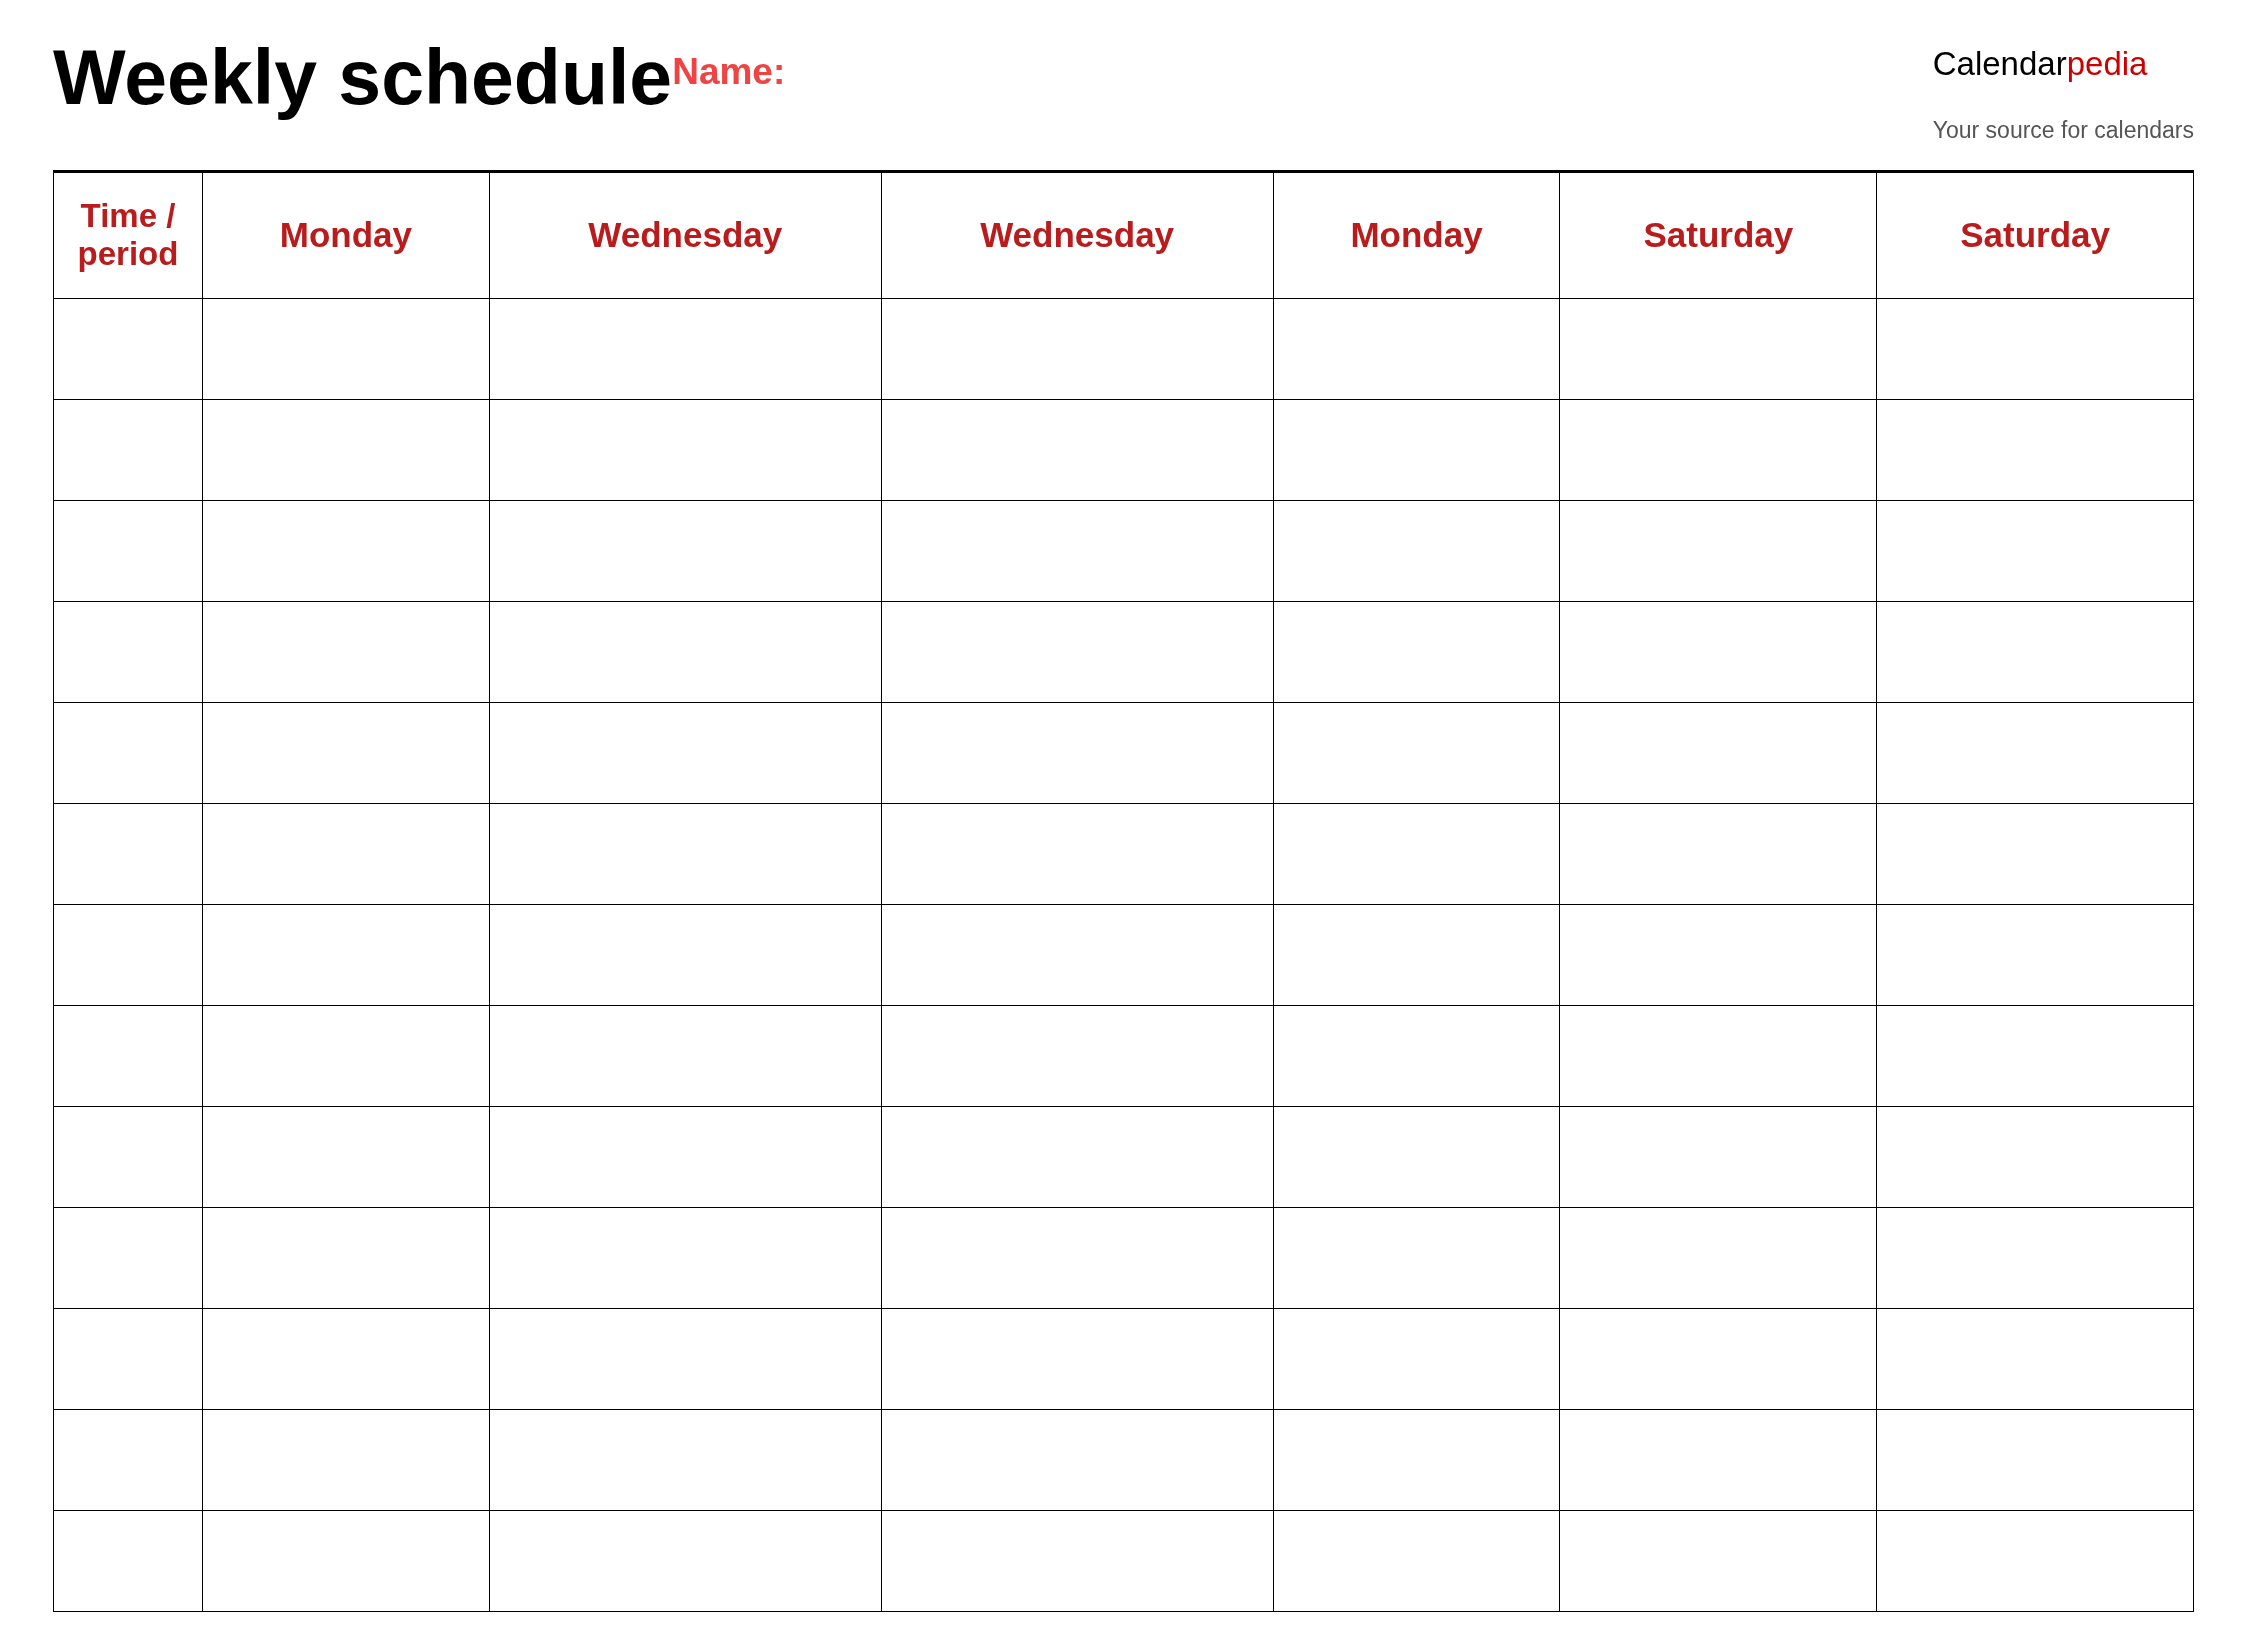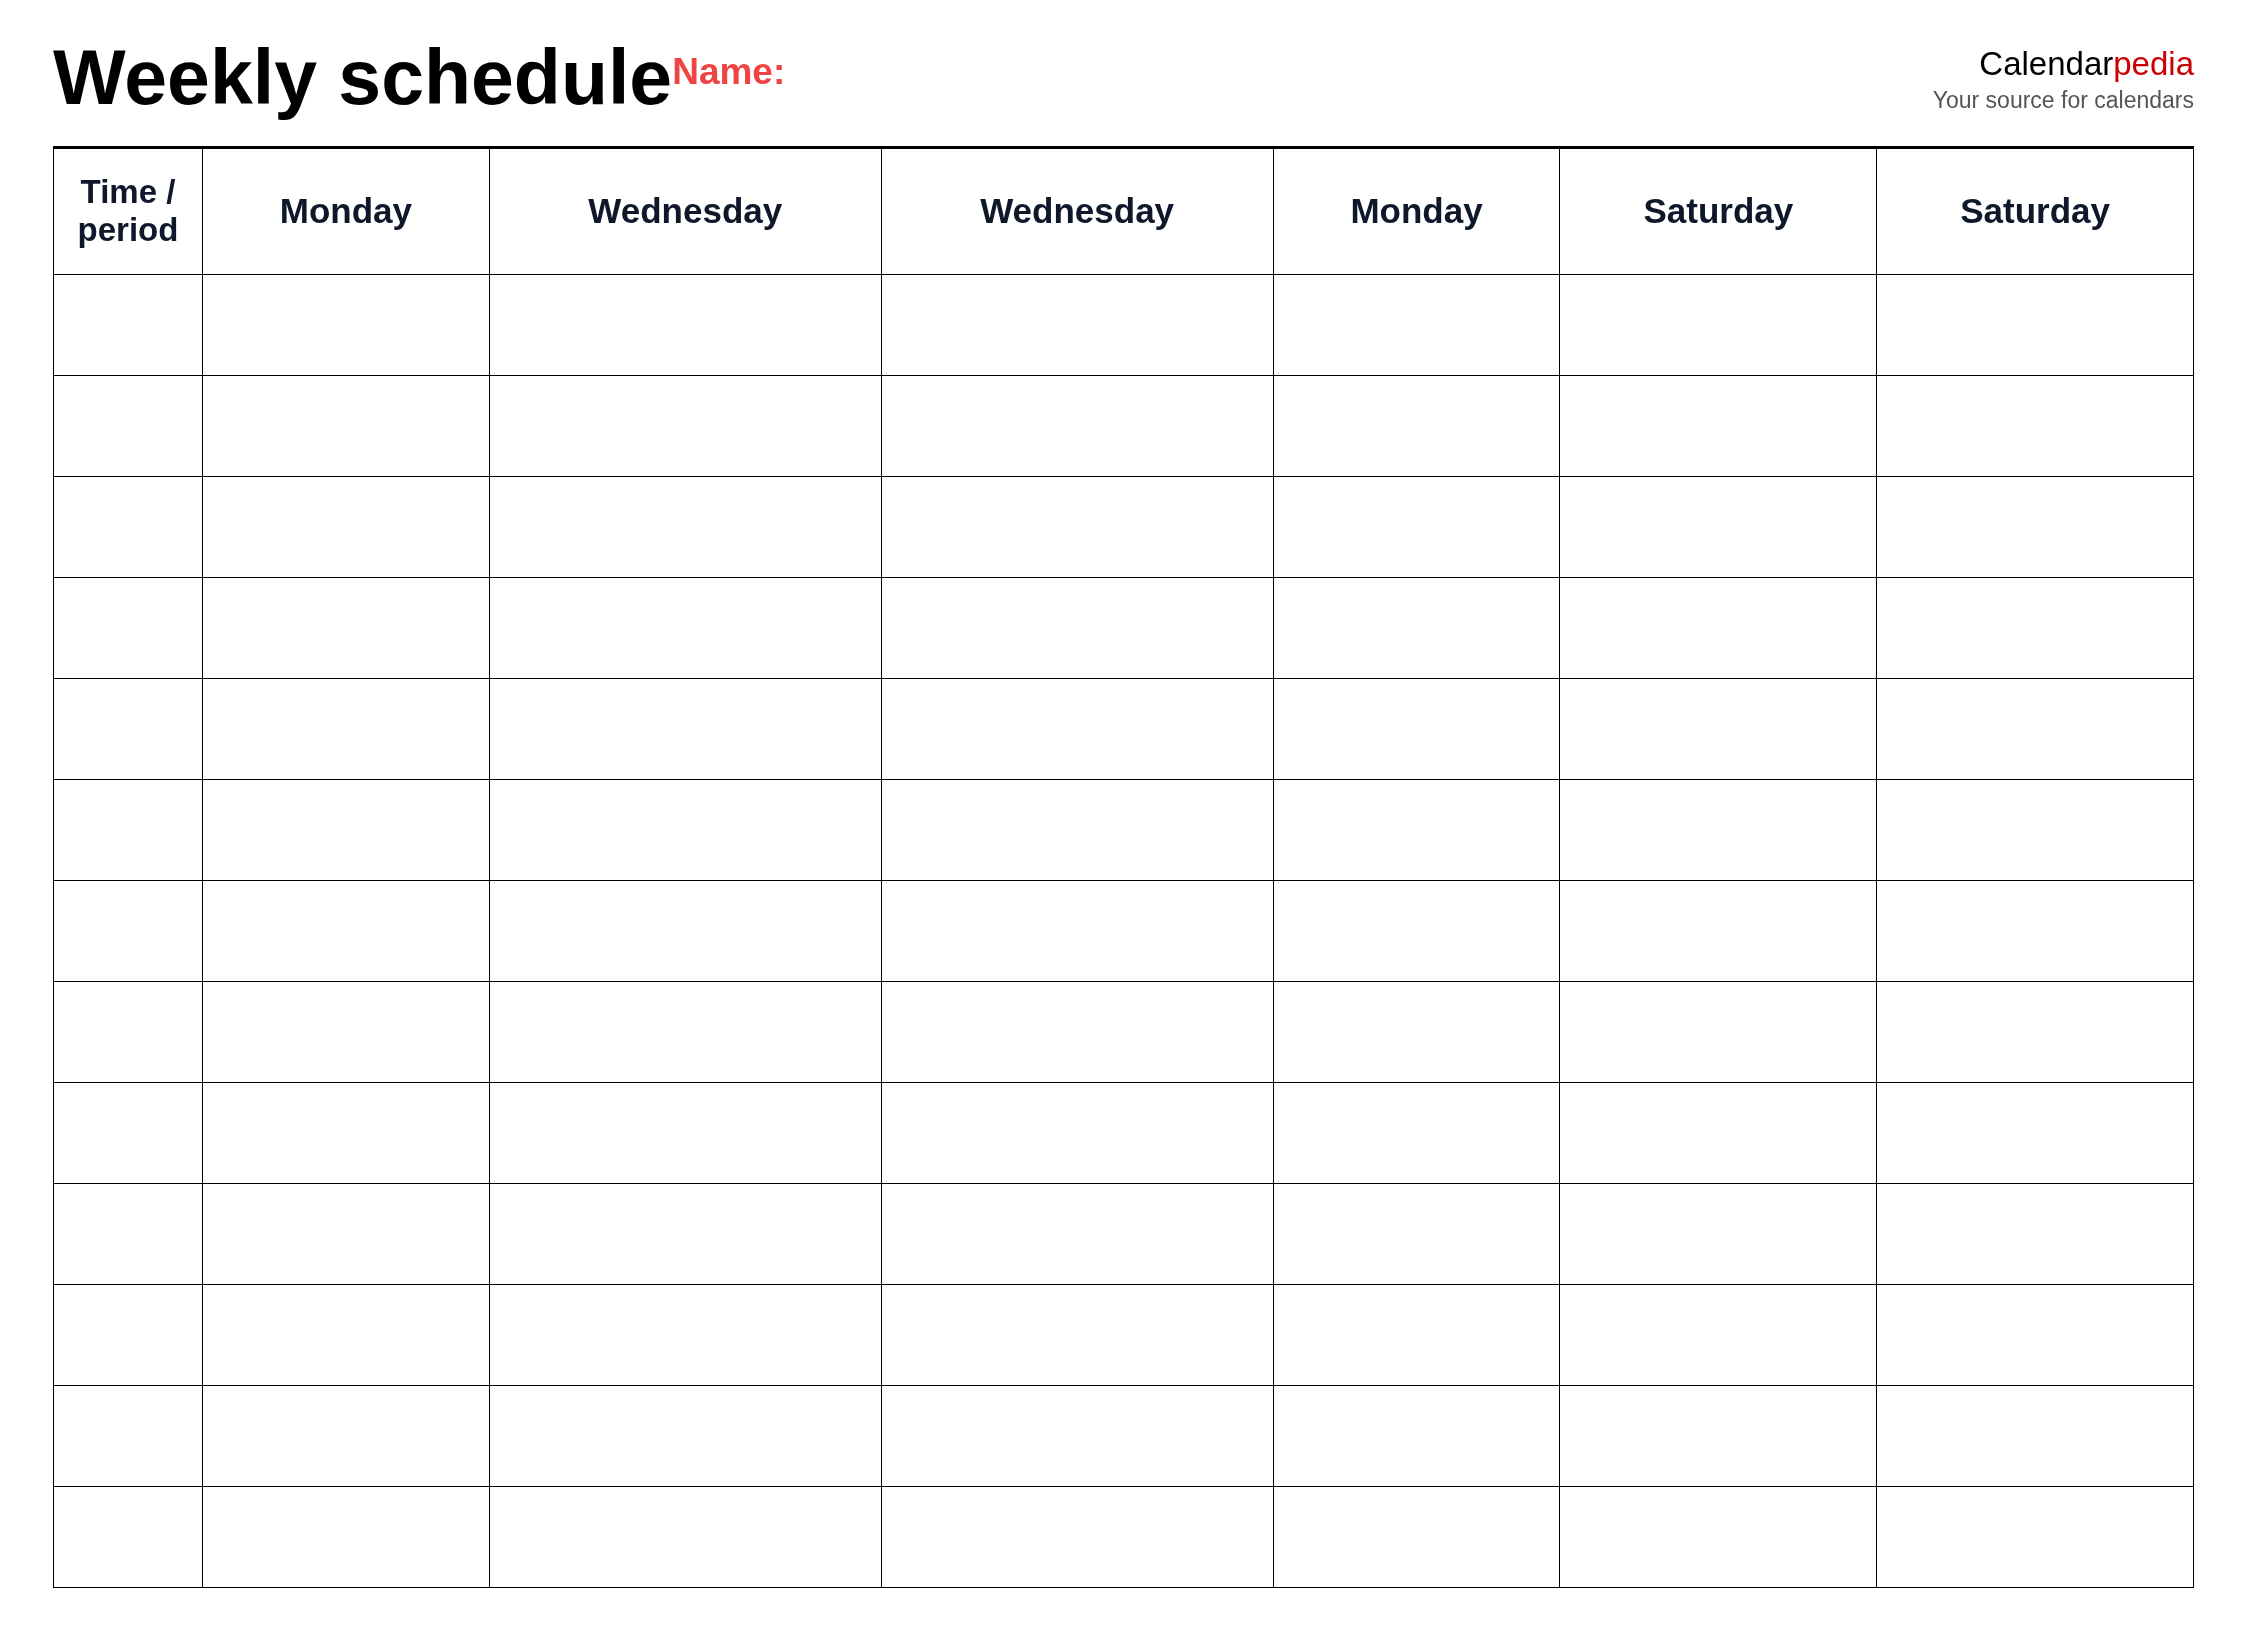--- a/index.html
+++ b/index.html
@@ -37,22 +37,22 @@
     .name-label {
       font-size: 37px;
       font-weight: bold;
       color: #ef4444;
       margin-top: 16px;
     }
 
     .logo-section {
       display: flex;
       flex-direction: column;
-      align-items: flex-end;
       padding-top: 8.8px;
+      gap: 30px;
     }
 
     .logo-text {
       font-size: 33px;
       font-weight: normal;
       color: #000000;
       line-height: 1.2;
     }
 
     .logo-text .pedia {
@@ -77,21 +77,21 @@
       margin-top: 0;
     }
 
     .schedule-table th {
       border: 1.8px solid #000000;
       padding: 24.6px 17.6px;
       text-align: center;
       font-size: 35px;
       font-weight: bold;
       background: #ffffff;
-      color: #0f172a;
+      color: #b91c1c;
     }
 
     .schedule-table th.time-header {
       font-size: 33px;
       text-align: center;
     }
 
     .schedule-table td {
       border: 1.8px solid #000000;
       height: 101px;

